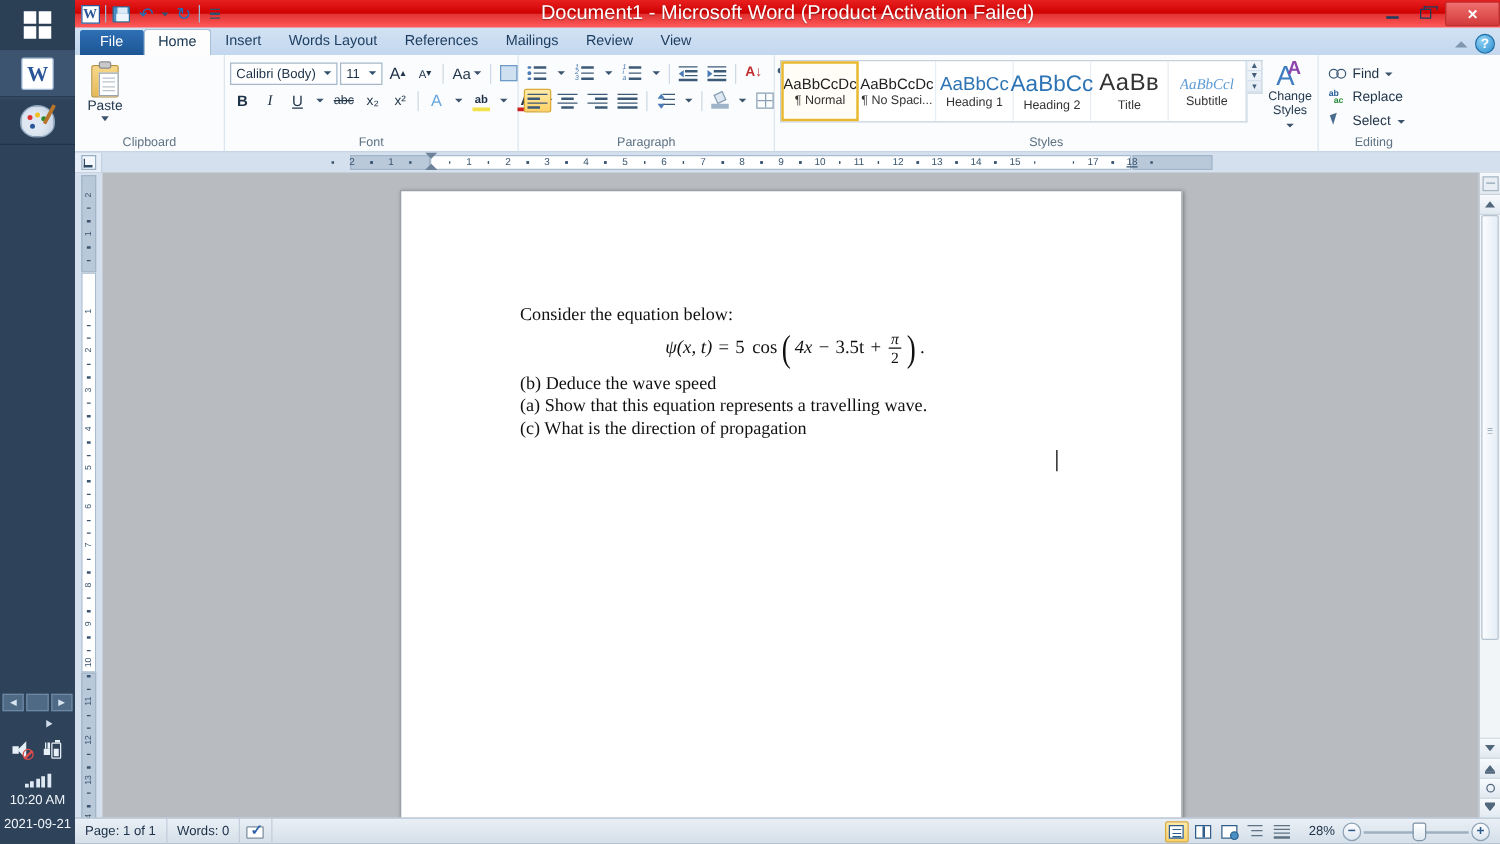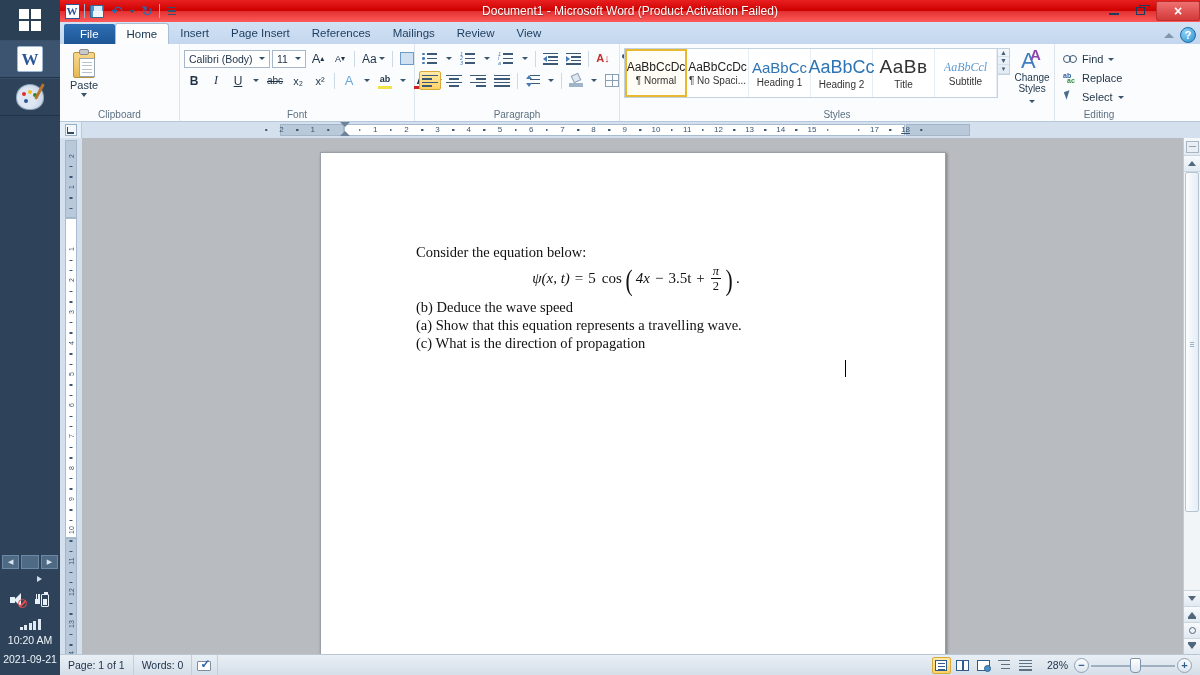--- a/index.html
+++ b/index.html
@@ -195,21 +195,21 @@
   }
   .qat-more i{display:block;width:8px;height:1.5px;background:#33506e;margin:1px 0;}
 
   #titlebar-red {
     position: absolute; left: 0; right: 0; top: 0; height: 22px;
     background: linear-gradient(to bottom,#e82020 0%, #cf0000 48%, #e23232 52%, #ff5a5a 100%);
     z-index: 1;
   }
   #title-text {
     position: absolute; left: 0; right: 0; top: 0; height: 22px; line-height: 22px;
-    text-align: center; color: #ffffff; font-size: 12px; z-index: 2;
+    text-align: center; color: #ffffff; font-size: 16px; z-index: 2;
     text-shadow: 0 1px 1px rgba(0,0,0,.35);
   }
   #wincontrols {
     position: absolute; right: 0; top: 0; height: 22px; display: flex;
     align-items: center; z-index: 4;
   }
   .wc {
     width: 27px; height: 20px; display:flex;align-items:center;justify-content:center;
     color: #1c3c60; font-size: 12px;
   }
@@ -795,21 +795,21 @@
       <div class="wc-close">
           <span>×</span>
         </div>
     </div>
   </div>
 
   <div id="tabsrow">
     <div class="tab file">File</div>
     <div class="tab active">Home</div>
     <div class="tab">Insert</div>
-    <div class="tab">Page Insert</div>
+    <div class="tab">Words Layout</div>
     <div class="tab">References</div>
     <div class="tab">Mailings</div>
     <div class="tab">Review</div>
     <div class="tab">View</div>
     <div id="tabright">
       <div class="collapse-ico">
           <span class="chev"></span>
         </div>
       <div class="help-ico">
           <span>?</span>

